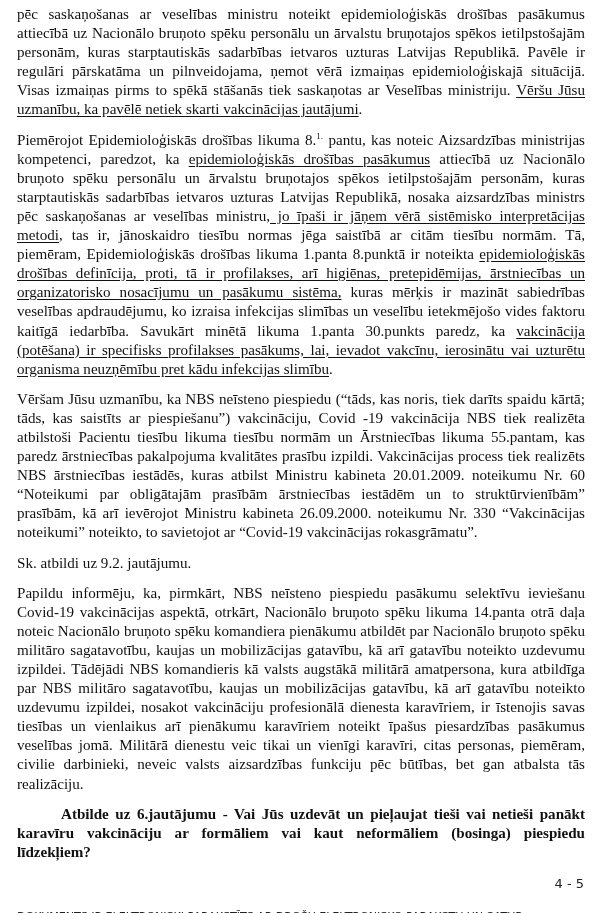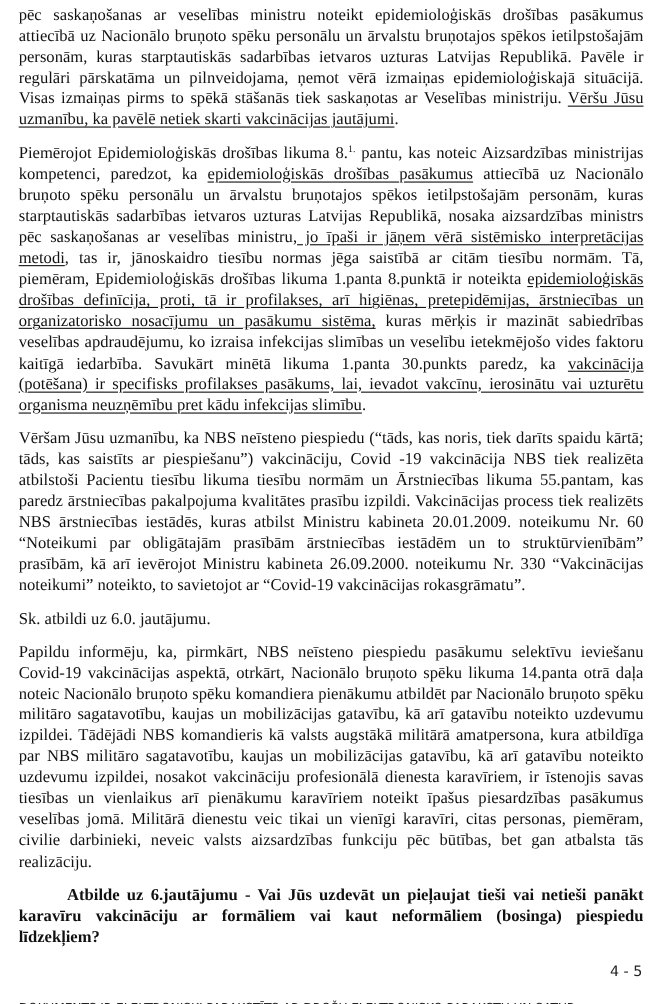--- a/index.html
+++ b/index.html
@@ -29,21 +29,21 @@
 
 <div class="page">
 
   <p class="p"><span>pēc saskaņošanas ar veselības ministru noteikt epidemioloģiskās drošības pasākumus attiecībā uz Nacionālo bruņoto spēku personālu un ārvalstu bruņotajos spēkos ietilpstošajām personām, kuras starptautiskās sadarbības ietvaros uzturas Latvijas Republikā. Pavēle ir regulāri pārskatāma un pilnveidojama, ņemot vērā izmaiņas epidemioloģiskajā situācijā. Visas izmaiņas pirms to spēkā stāšanās tiek saskaņotas ar Veselības ministriju. </span><span class="u">Vēršu Jūsu uzmanību, ka pavēlē netiek skarti vakcinācijas jautājumi</span><span>.</span></p>
 
   <p class="p"><span>Piemērojot Epidemioloģiskās drošības likuma 8.</span><sup>1.</sup><span> pantu, kas noteic Aizsardzības ministrijas kompetenci, paredzot, ka </span><span class="u">epidemioloģiskās drošības pasākumus</span><span> attiecībā uz Nacionālo bruņoto spēku personālu un ārvalstu bruņotajos spēkos ietilpstošajām personām, kuras starptautiskās sadarbības ietvaros uzturas Latvijas Republikā, nosaka aizsardzības ministrs pēc saskaņošanas ar veselības ministru,</span><span class="u"> jo īpaši ir jāņem vērā sistēmisko interpretācijas metodi</span><span>, tas ir, jānoskaidro tiesību normas jēga saistībā ar citām tiesību normām. Tā, piemēram, Epidemioloģiskās drošības likuma 1.panta 8.punktā ir noteikta </span><span class="u">epidemioloģiskās drošības definīcija, proti, tā ir profilakses, arī higiēnas, pretepidēmijas, ārstniecības un organizatorisko nosacījumu un pasākumu sistēma,</span><span> kuras mērķis ir mazināt sabiedrības veselības apdraudējumu, ko izraisa infekcijas slimības un veselību ietekmējošo vides faktoru kaitīgā iedarbība. Savukārt minētā likuma 1.panta 30.punkts paredz, ka </span><span class="u">vakcinācija (potēšana) ir specifisks profilakses pasākums, lai, ievadot vakcīnu, ierosinātu vai uzturētu organisma neuzņēmību pret kādu infekcijas slimību</span><span>.</span></p>
 
   <p class="p">Vēršam Jūsu uzmanību, ka NBS neīsteno piespiedu (“tāds, kas noris, tiek darīts spaidu kārtā; tāds, kas saistīts ar piespiešanu”) vakcināciju, Covid -19 vakcinācija NBS tiek realizēta atbilstoši Pacientu tiesību likuma tiesību normām un Ārstniecības likuma 55.pantam, kas paredz ārstniecības pakalpojuma kvalitātes prasību izpildi. Vakcinācijas process tiek realizēts NBS ārstniecības iestādēs, kuras atbilst Ministru kabineta 20.01.2009. noteikumu Nr. 60 “Noteikumi par obligātajām prasībām ārstniecības iestādēm un to struktūrvienībām” prasībām, kā arī ievērojot Ministru kabineta 26.09.2000. noteikumu Nr. 330 “Vakcinācijas noteikumi” noteikto, to savietojot ar “Covid-19 vakcinācijas rokasgrāmatu”.</p>
 
 
-  <p class="p">Sk. atbildi uz 6.0. jautājumu.</p>
+  <p class="p">Sk. atbildi uz 9.2. jautājumu.</p>
 
   <p class="p">Papildu informēju, ka, pirmkārt, NBS neīsteno piespiedu pasākumu selektīvu ieviešanu Covid-19 vakcinācijas aspektā, otrkārt, Nacionālo bruņoto spēku likuma 14.panta otrā daļa noteic Nacionālo bruņoto spēku komandiera pienākumu atbildēt par Nacionālo bruņoto spēku militāro sagatavotību, kaujas un mobilizācijas gatavību, kā arī gatavību noteikto uzdevumu izpildei. Tādējādi NBS komandieris kā valsts augstākā militārā amatpersona, kura atbildīga par NBS militāro sagatavotību, kaujas un mobilizācijas gatavību, kā arī gatavību noteikto uzdevumu izpildei, nosakot vakcināciju profesionālā dienesta karavīriem, ir īstenojis savas tiesības un vienlaikus arī pienākumu karavīriem noteikt īpašus piesardzības pasākumus veselības jomā. Militārā dienestu veic tikai un vienīgi karavīri, citas personas, piemēram, civilie darbinieki, neveic valsts aizsardzības funkciju pēc būtības, bet gan atbalsta tās realizāciju.</p>
 
   <p class="p b indent">Atbilde uz 6.jautājumu - Vai Jūs uzdevāt un pieļaujat tieši vai netieši panākt karavīru vakcināciju ar formāliem vai kaut neformāliem (bosinga) piespiedu līdzekļiem?</p>
 
 </div>
 
 <div class="footer">
   <div>DOKUMENTS IR ELEKTRONISKI PARAKSTĪTS AR DROŠU ELEKTRONISKO PARAKSTU UN SATUR</div>
   <div>LAIKA DROŠU</div>

